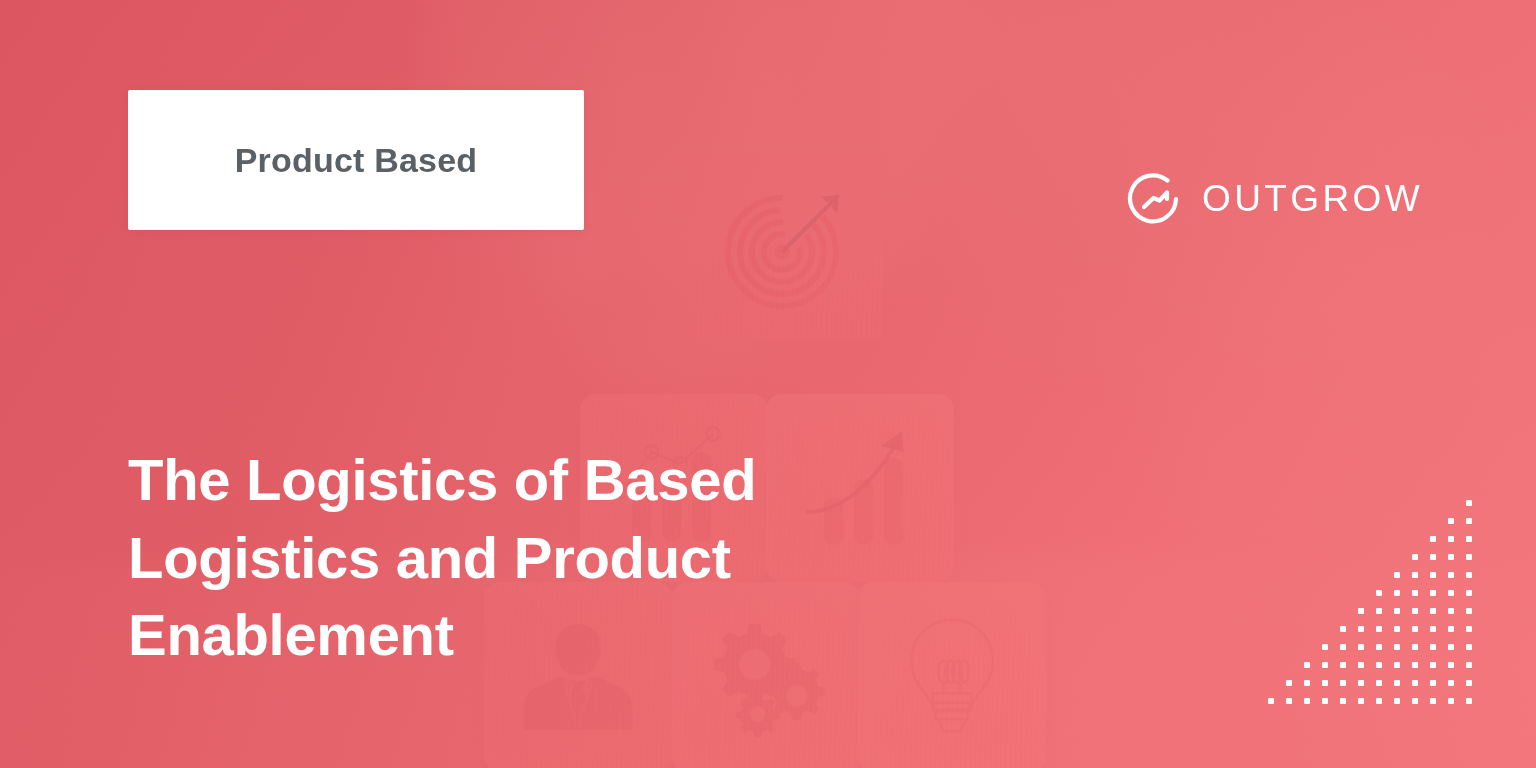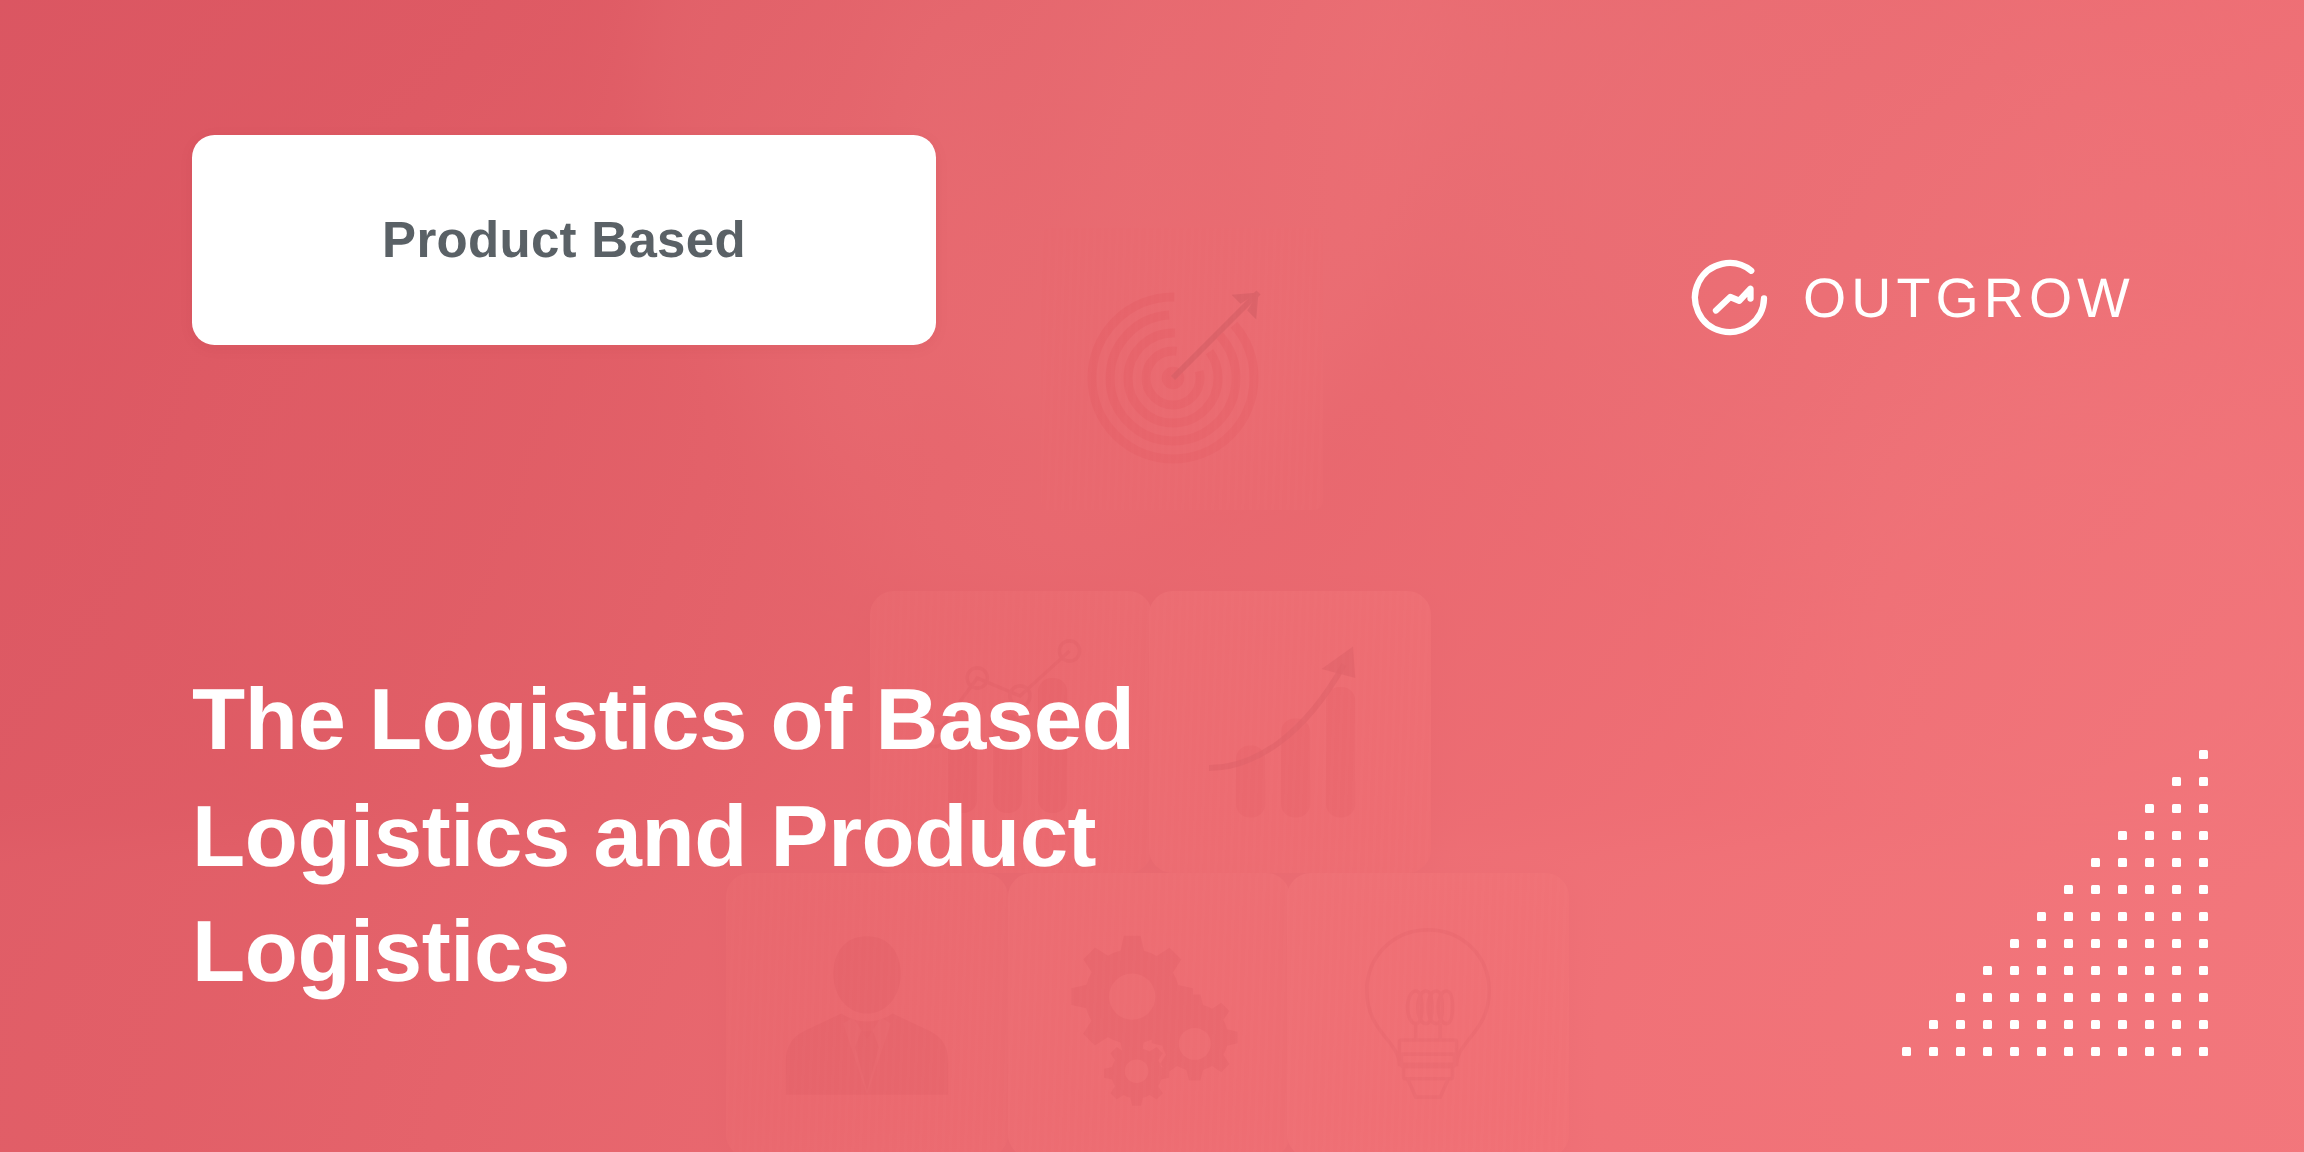--- a/index.html
+++ b/index.html
@@ -101,23 +101,23 @@
         rgba(233,104,111,0.84) 52%,
         rgba(240,112,118,0.82) 75%,
         rgba(243,119,124,0.82) 100%);
     mix-blend-mode: normal;
   }
 
   
   .badge {
     position: absolute;
     left: 128px; top: 90px;
-    width: 496px; height: 140px;
+    width: 456px; height: 140px;
     background: #ffffff;
-    border-radius: 15px;
+    border-radius: 2px;
     display: flex;
     align-items: center;
     justify-content: center;
     box-shadow: 0 2px 10px rgba(120,30,40,0.06);
   }
   .badge-text {
     color: #5A6166;
     font-size: 34px;
     font-weight: bold;
     letter-spacing: 0.2px;
@@ -291,21 +291,21 @@
 
   <div class="tint"></div>
 
   <div class="badge">
     <span class="badge-text">Product Based</span>
   </div>
 
   <h1 class="headline">
     <span>The Logistics of Based</span>
     <span>Logistics and Product</span>
-    <span>Logistics</span>
+    <span>Enablement</span>
   </h1>
 
   <div class="logo">
     <span class="logo-mark">
       <svg width="58" height="58" viewBox="0 0 58 58">
         <path d="M41.5 10.5A23 23 0 1 0 50 29" fill="none" stroke="#ffffff" stroke-width="4.2" stroke-linecap="round"></path>
         <path d="M18 37 L27.5 28 L33.5 30.5 L41 22.5 L41 29" fill="none" stroke="#ffffff" stroke-width="4.2" stroke-linecap="round" stroke-linejoin="round"></path>
       </svg>
     </span>
     <span class="logo-word">OUTGROW</span>

